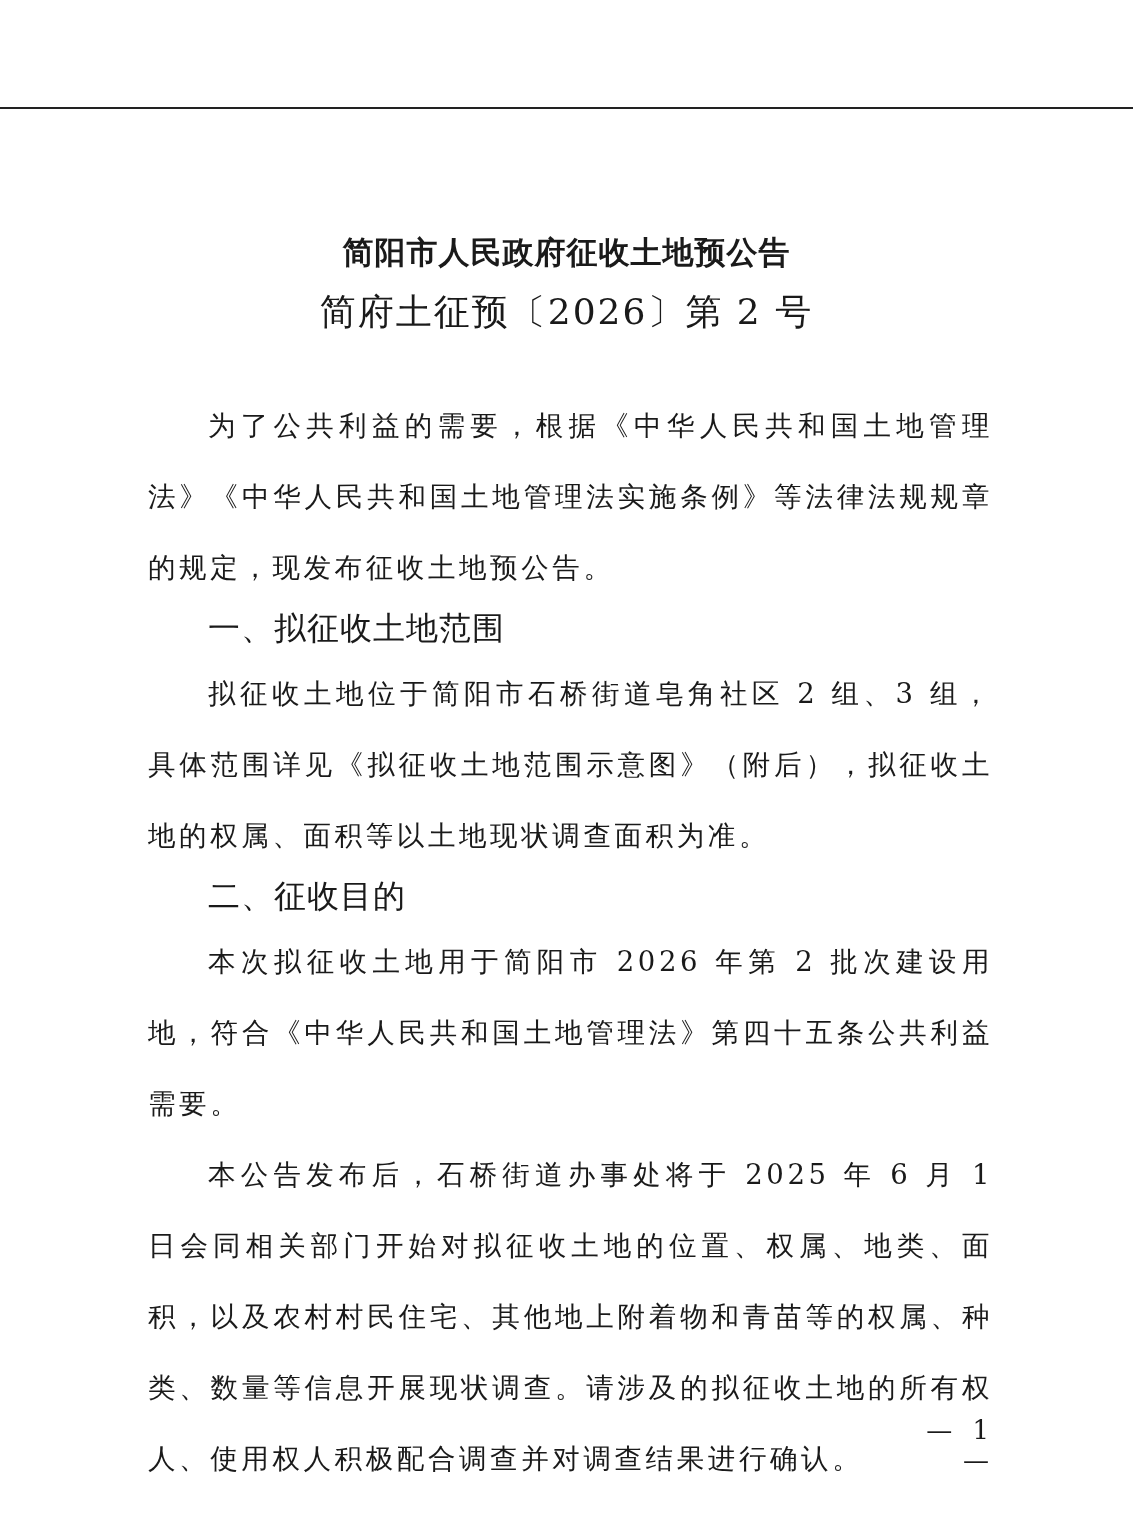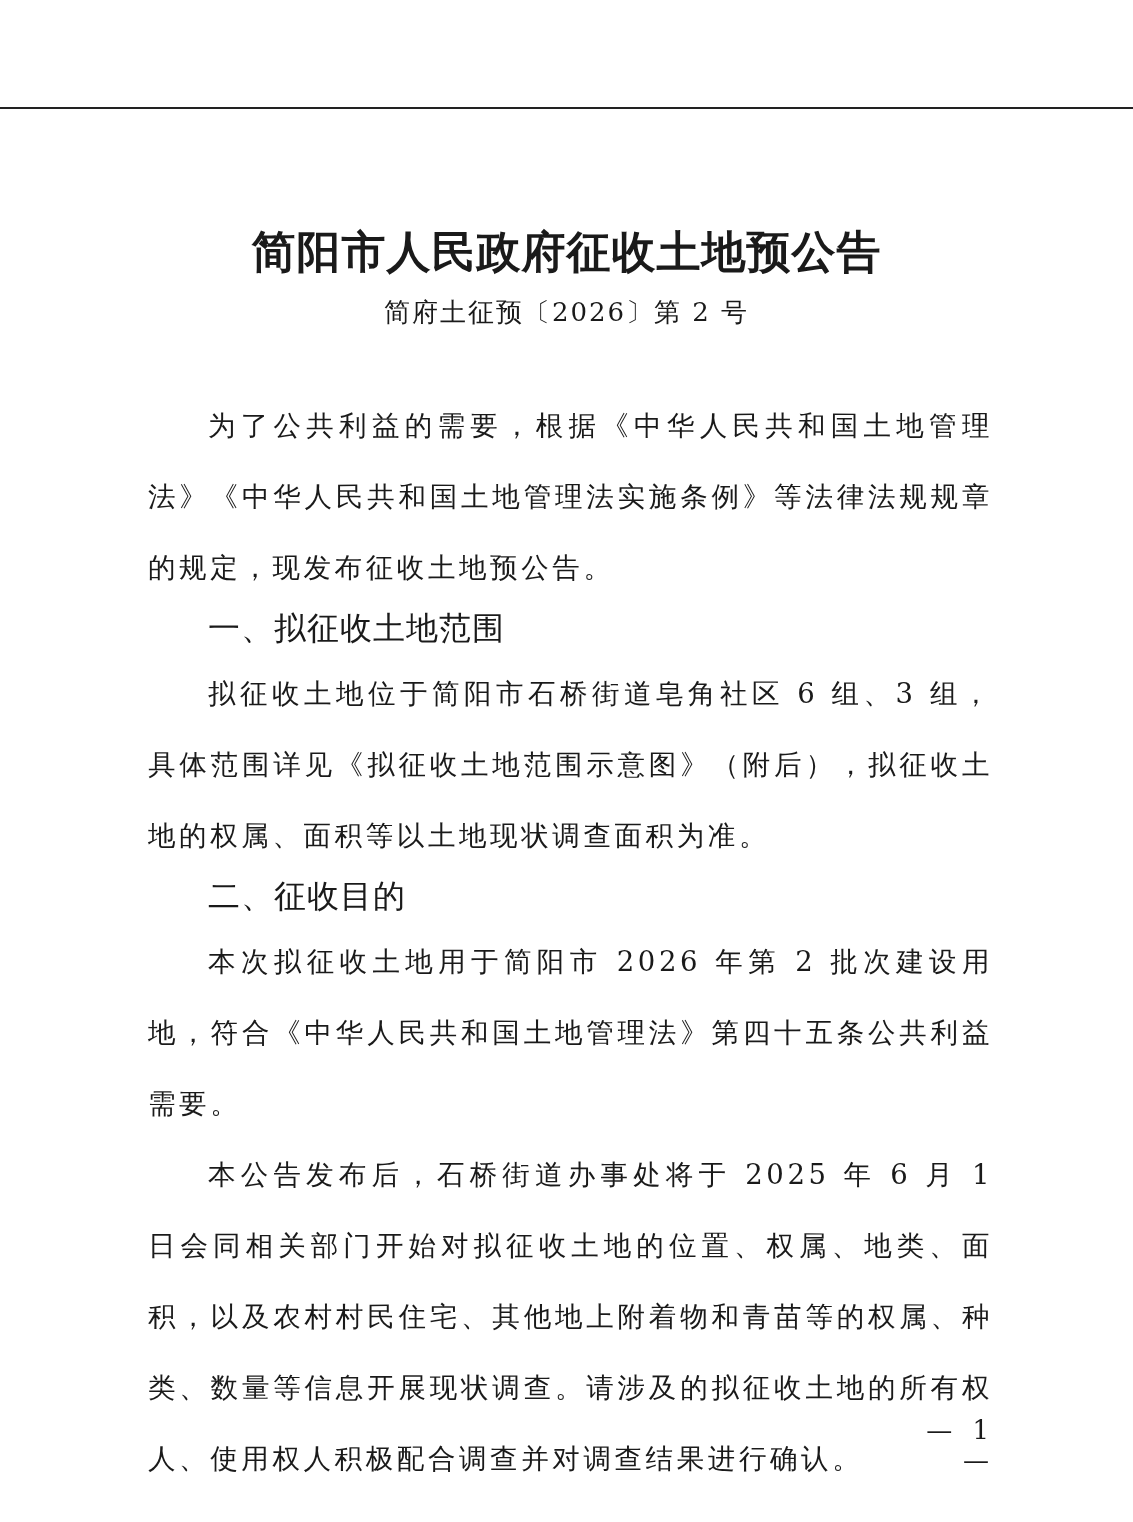--- a/index.html
+++ b/index.html
@@ -1,43 +1,43 @@
 <!DOCTYPE html>
 <html><head>
 <meta charset="utf-8">
 <style>
   html, body { margin:0; padding:0; background:#ffffff; }
   body { width:1133px; height:1522px; position:relative; overflow:hidden; color:#1a1a1a;
          font-family:"DejaVu Serif","Liberation Serif",serif; }
   .top-rule { position:absolute; left:0; top:107px; width:1133px; height:2px; background:#222; }
   .title { position:absolute; left:0; width:1133px; top:222px; text-align:center;
-           font-size:44px; font-weight:bold; letter-spacing:1px; line-height:60px; }
+           font-size:31px; font-weight:bold; letter-spacing:1px; line-height:60px; }
   .docno { position:absolute; left:0; width:1133px; top:292px; text-align:center;
-           font-size:26px; letter-spacing:2px; line-height:40px; }
+           font-size:36px; letter-spacing:2px; line-height:40px; }
   .body { position:absolute; left:148px; width:845px; top:390px; }
   .para { font-size:27.5px; line-height:71px; letter-spacing:3.6px; text-indent:60px; margin:0;
           text-align:justify; }
   .heading { font-family:Liberation Mono, monospace; font-size:32px;
              line-height:55px; text-indent:60px; margin:0; letter-spacing:1px; }
   .page-num { position:absolute; left:900px; width:95px; top:1415px; text-align:right;
               font-size:26px; letter-spacing:6px; }
 </style>
 </head>
 <body>
 
 <div class="top-rule"></div>
 
 <div class="title">简阳市人民政府征收土地预公告</div>
 <div class="docno">简府土征预〔2026〕第 2 号</div>
 
 <div class="body">
   <p class="para">为了公共利益的需要，根据《中华人民共和国土地管理法》《中华人民共和国土地管理法实施条例》等法律法规规章的规定，现发布征收土地预公告。</p>
 
   <p class="heading">一、拟征收土地范围</p>
-  <p class="para">拟征收土地位于简阳市石桥街道皂角社区 6 组、3 组，具体范围详见《拟征收土地范围示意图》（附后），拟征收土地的权属、面积等以土地现状调查面积为准。</p>
+  <p class="para">拟征收土地位于简阳市石桥街道皂角社区 2 组、3 组，具体范围详见《拟征收土地范围示意图》（附后），拟征收土地的权属、面积等以土地现状调查面积为准。</p>
 
   <p class="heading">二、征收目的</p>
   <p class="para">本次拟征收土地用于简阳市 2026 年第 2 批次建设用地，符合《中华人民共和国土地管理法》第四十五条公共利益需要。</p>
 
   <p class="para">本公告发布后，石桥街道办事处将于 2025 年 6 月 1 日会同相关部门开始对拟征收土地的位置、权属、地类、面积，以及农村村民住宅、其他地上附着物和青苗等的权属、种类、数量等信息开展现状调查。请涉及的拟征收土地的所有权人、使用权人积极配合调查并对调查结果进行确认。</p>
 
 </div>
 
 <div class="page-num">— 1 —</div>
 

